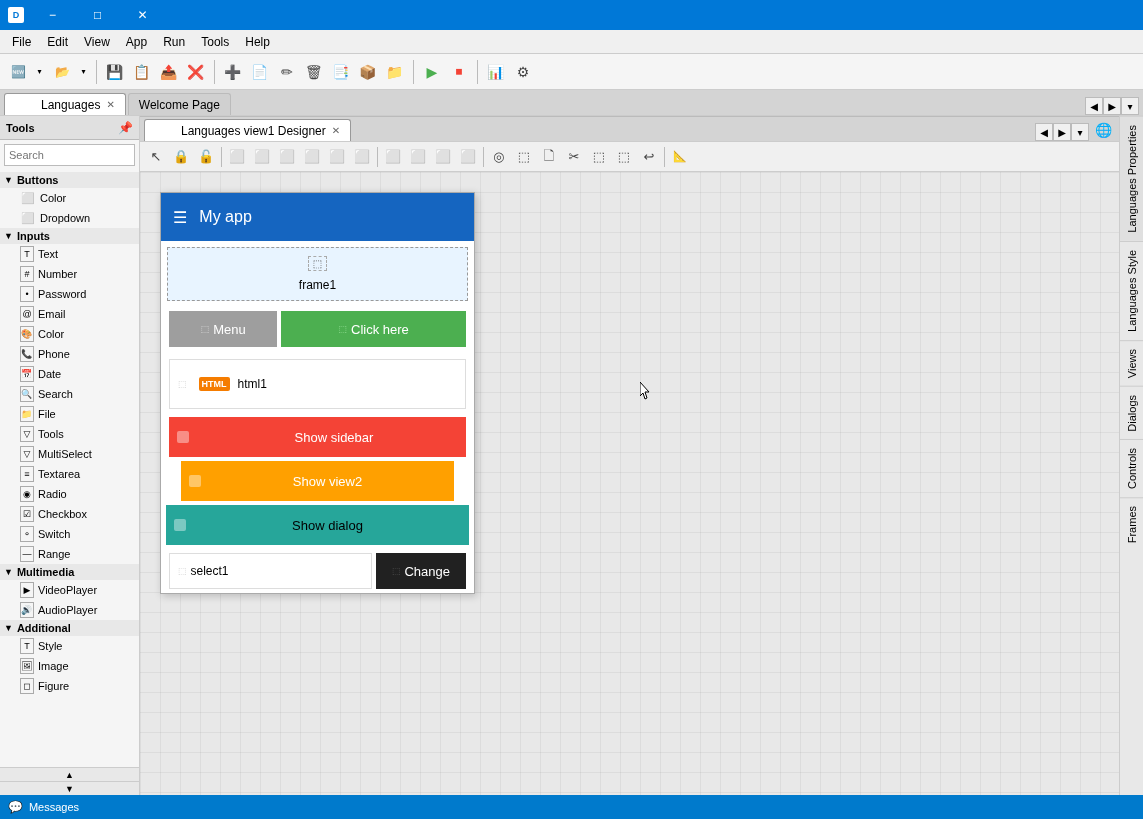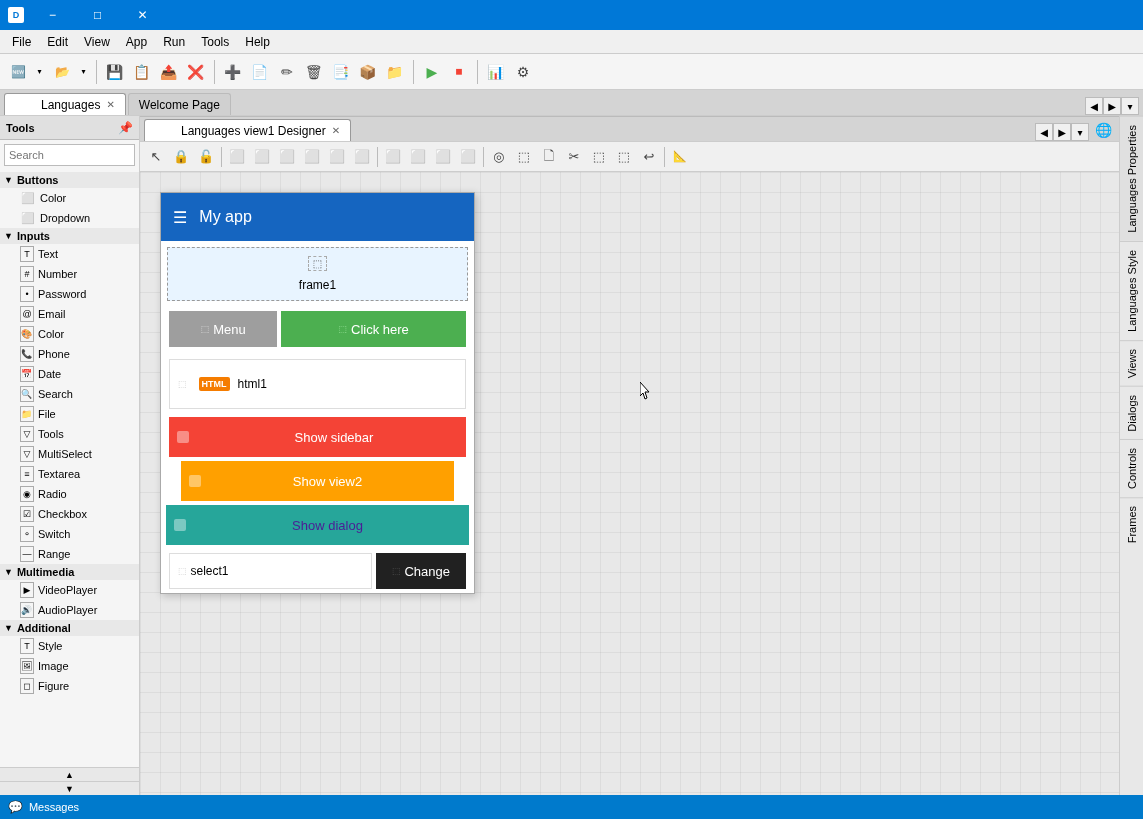--- a/index.html
+++ b/index.html
@@ -304,21 +304,21 @@
       color: white;
       display: flex; align-items: center;
       padding: 0 8px;
       cursor: pointer;
       font-size: 13px;
     }
     .app-dialog-btn {
       margin: 4px 5px;
       height: 40px;
       background: #26a69a;
-      color: #4c1d95;
+      color: #000000;
       display: flex; align-items: center;
       padding: 0 8px;
       cursor: pointer;
       font-size: 13px;
     }
     .btn-dot { width: 12px; height: 12px; background: rgba(255,255,255,0.4); border-radius: 2px; margin-right: 8px; flex-shrink: 0; }
     .btn-text { flex: 1; text-align: center; }
 
     .app-select-row {
       display: flex;

